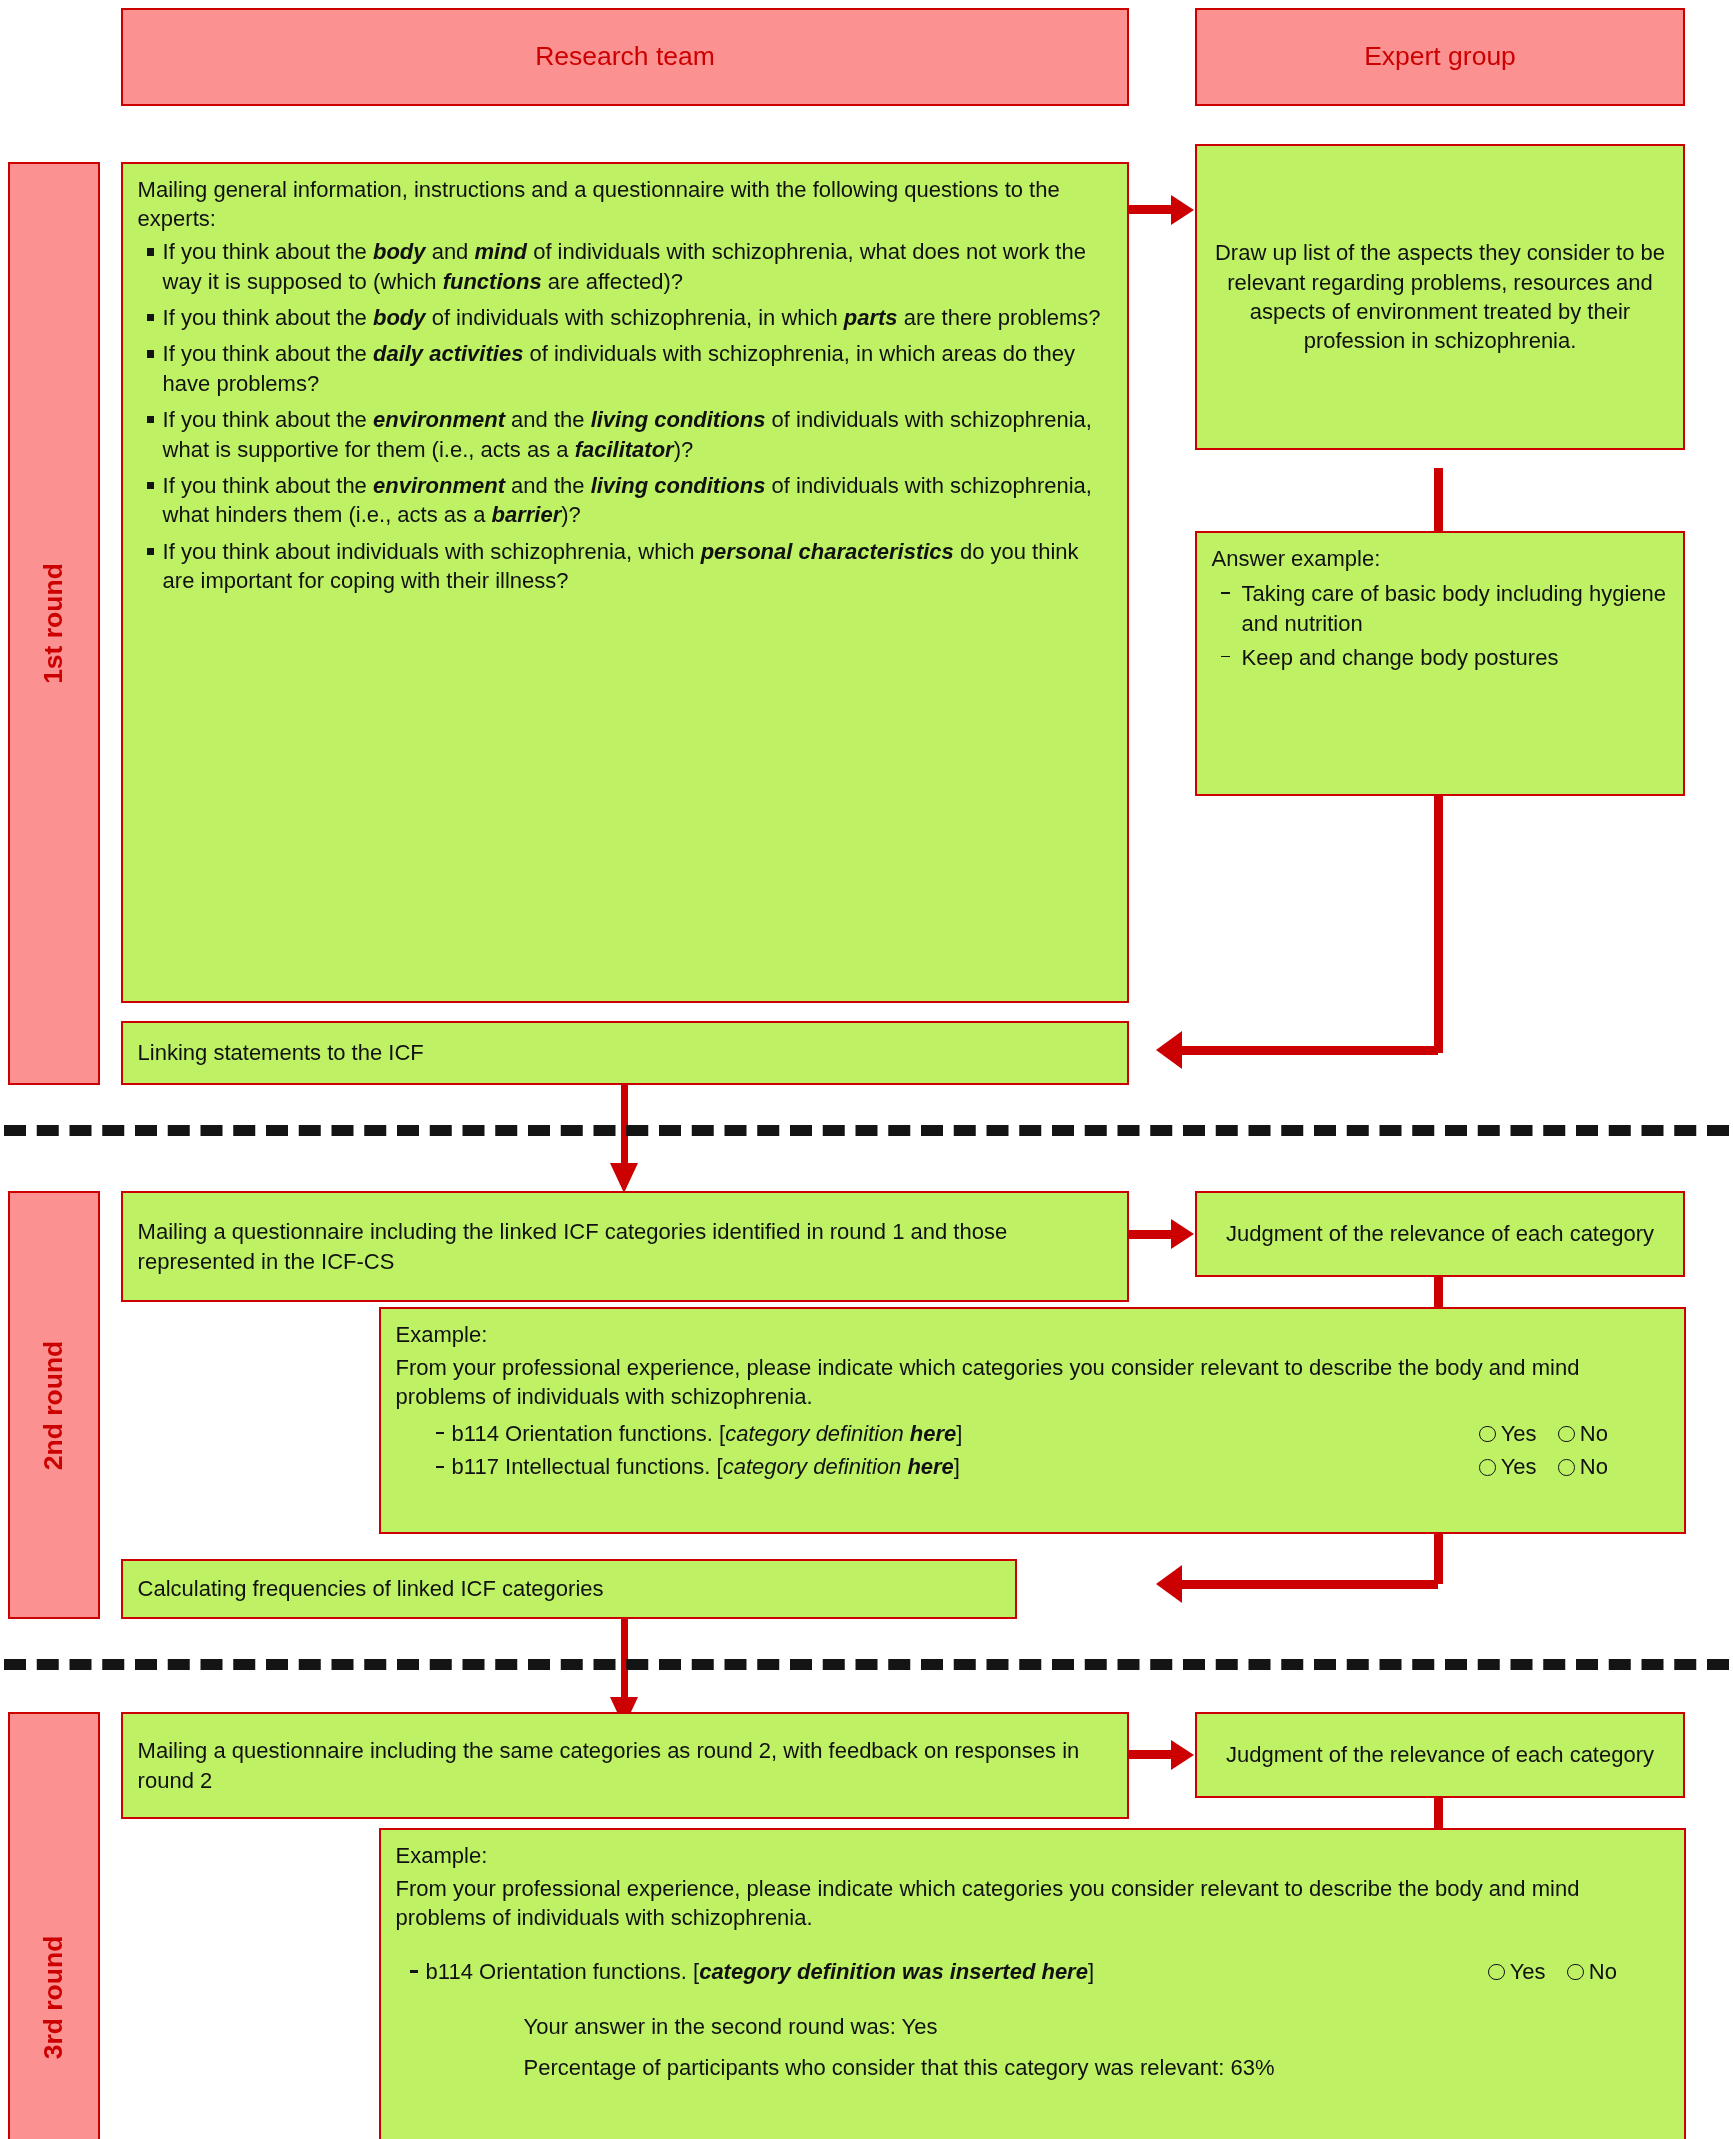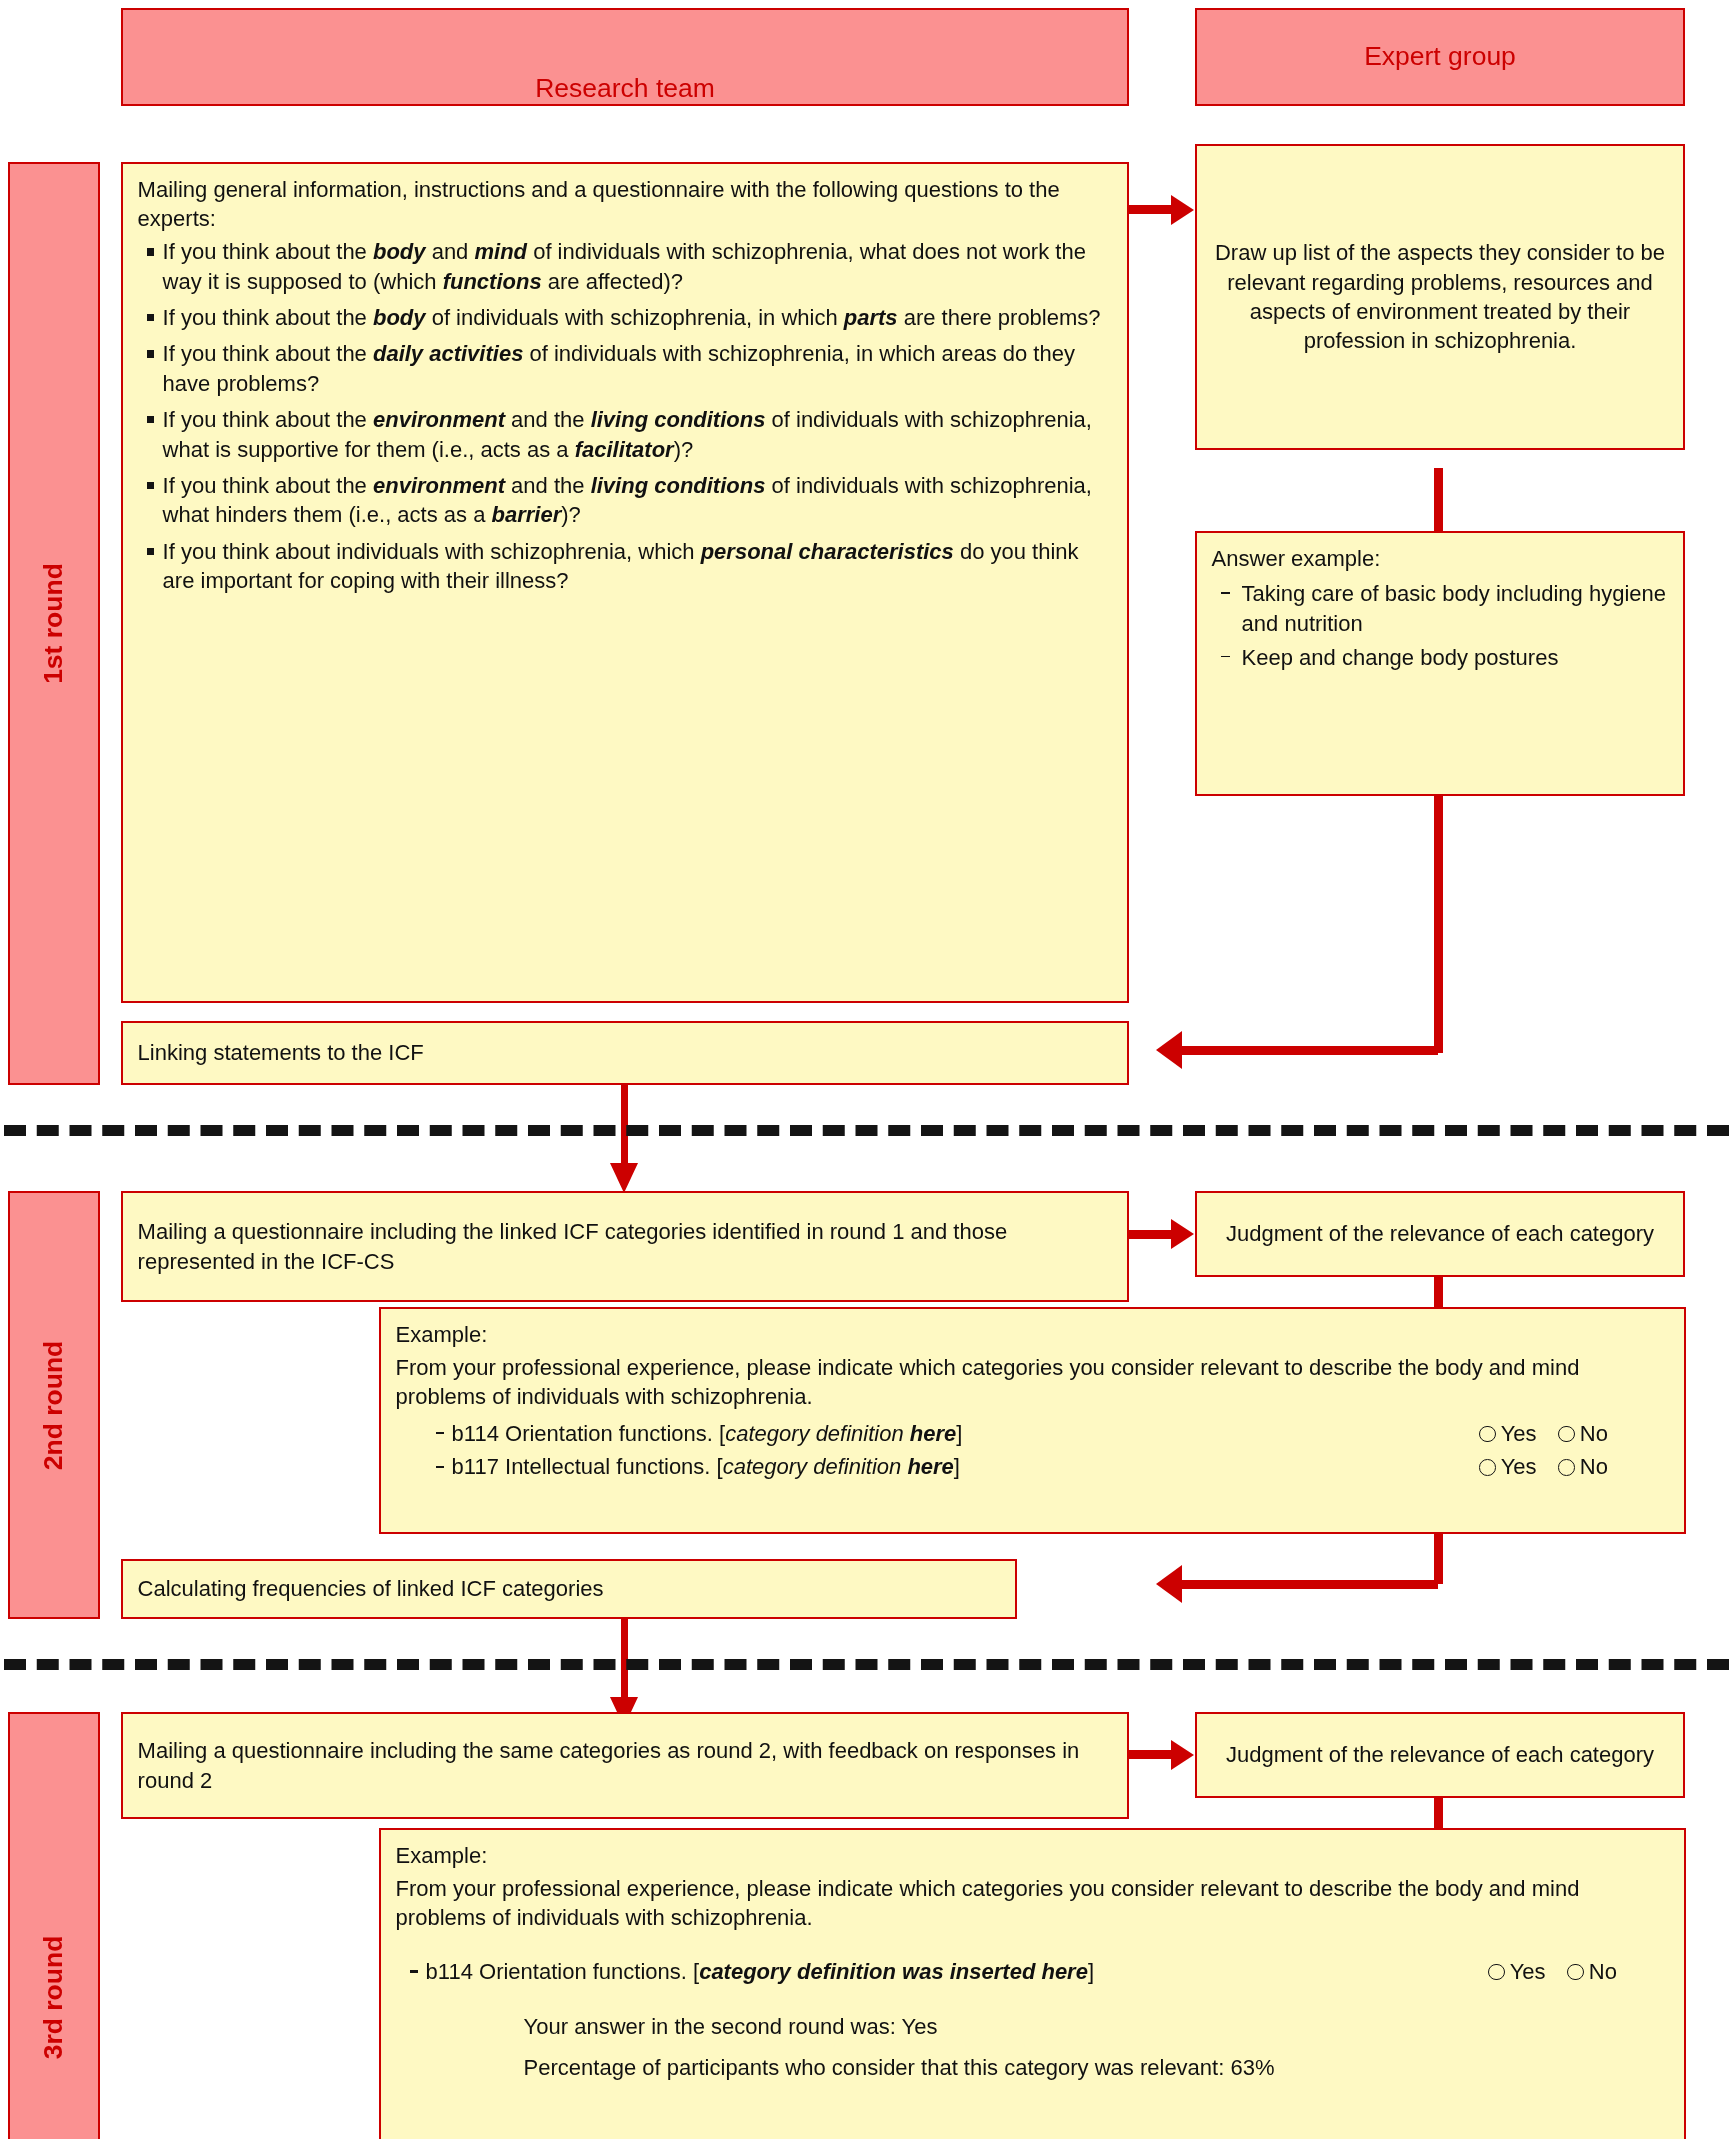--- a/index.html
+++ b/index.html
@@ -4,21 +4,21 @@
 <style>
   html,body{margin:0;padding:0;background:#ffffff;}
   body{
     font-family:"Liberation Sans", sans-serif;
     width:1734px;height:2308px;position:relative;overflow:hidden;
     -webkit-font-smoothing:antialiased;
   }
   
   .abs{position:absolute;box-sizing:border-box;}
   .wbox{
-    border:2.1px solid #cc0000;background:#fef9c3;
+    border:2.1px solid #cc0000;background:#bef264;
     color:#111111;line-height:1.34;
   }
   .pinkbox{
     border:2.1px solid #cc0000;background:#fb9191;
     color:#cc0000;
   }
   .hdr{
     display:flex;align-items:center;justify-content:center;
     font-size:26.5px;
   }
@@ -69,21 +69,21 @@
     position:absolute;height:0;border-top:11px dashed #141414;
   }
   .arrowR,.arrowL,.arrowD{position:absolute;width:0;height:0;}
   .arrowR{border-top:15.4px solid transparent;border-bottom:15.4px solid transparent;border-left:23px solid #cc0000;}
   .arrowL{border-top:19.7px solid transparent;border-bottom:19.7px solid transparent;border-right:26.5px solid #cc0000;}
   .arrowD{border-left:14.6px solid transparent;border-right:14.6px solid transparent;border-top:30px solid #cc0000;}
 </style>
 </head>
 <body>
 
-<div class="abs pinkbox hdr" style="left:121px;top:7.7px;width:1008px;height:98px;align-items:flex-end;">
+<div class="abs pinkbox hdr" style="left:121px;top:7.7px;width:1008px;height:98px;">
   <span>Research team</span>
 </div>
 
 <div class="abs pinkbox hdr" style="left:1195px;top:7.7px;width:490px;height:98px;">
   <span>Expert group</span>
 </div>
 
 <div class="abs pinkbox roundtab" style="left:7.7px;top:162px;width:92px;height:923px;">
   <span>1st round</span>
 </div>

